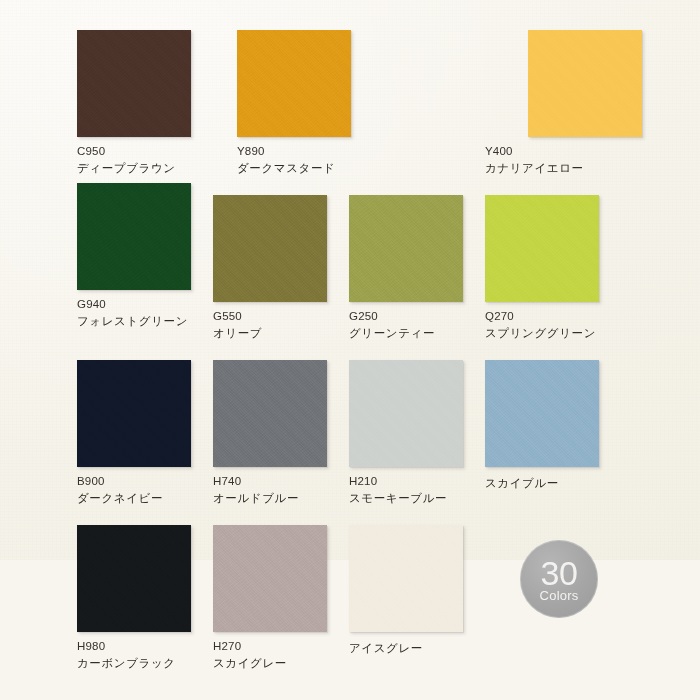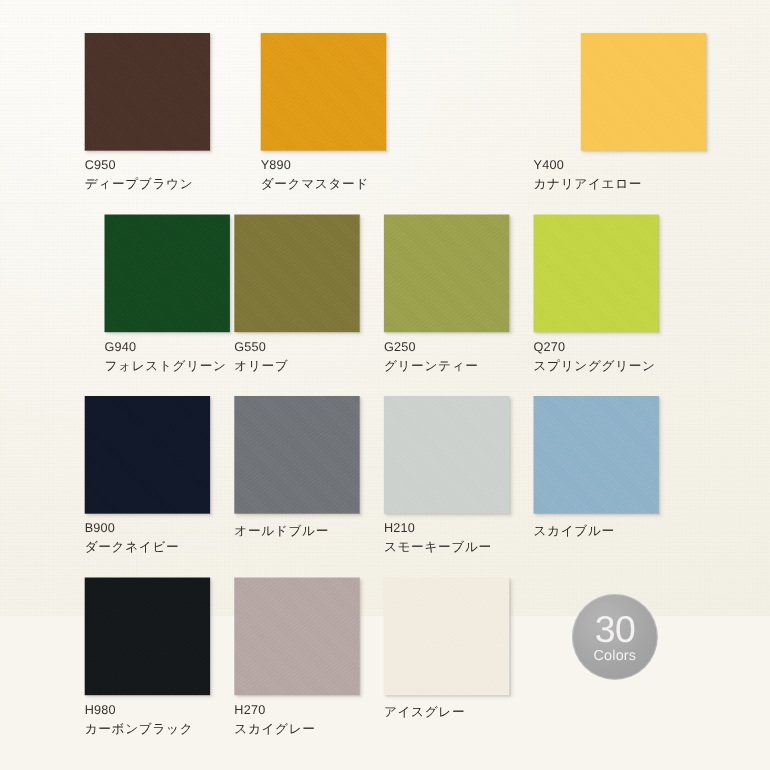--- a/index.html
+++ b/index.html
@@ -175,21 +175,21 @@
       <div class="swatch-cell" style="left: 485px; top: 30px; padding-left: 43px;">
         <div class="chip-wrap">
           <div class="chip" style="background-color: rgb(248, 198, 82);"></div>
           <div class="chip-edge"></div>
         </div>
         <div class="caption">
           <div class="code">Y400</div>
           <div class="jp-name">カナリアイエロー</div>
         </div>
       </div>
-      <div class="swatch-cell" style="left: 77px; top: 195px; margin-left: 18px;">
+      <div class="swatch-cell" style="left: 77px; top: 183px;">
         <div class="chip-wrap">
           <div class="chip" style="background-color: rgb(20, 72, 31);"></div>
           <div class="chip-edge"></div>
         </div>
         <div class="caption">
           <div class="code">G940</div>
           <div class="jp-name">フォレストグリーン</div>
         </div>
       </div>
       <div class="swatch-cell" style="left: 213px; top: 195px;">
@@ -231,20 +231,21 @@
           <div class="code">B900</div>
           <div class="jp-name">ダークネイビー</div>
         </div>
       </div>
       <div class="swatch-cell" style="left: 213px; top: 360px;">
         <div class="chip-wrap">
           <div class="chip" style="background-color: rgb(111, 114, 118);"></div>
           <div class="chip-edge"></div>
         </div>
         <div class="caption">
+          <div class="code">H740</div>
           <div class="jp-name">オールドブルー</div>
         </div>
       </div>
       <div class="swatch-cell" style="left: 349px; top: 360px;">
         <div class="chip-wrap">
           <div class="chip" style="background-color: rgb(205, 209, 205);"></div>
           <div class="chip-edge"></div>
         </div>
         <div class="caption">
           <div class="code">H210</div>

